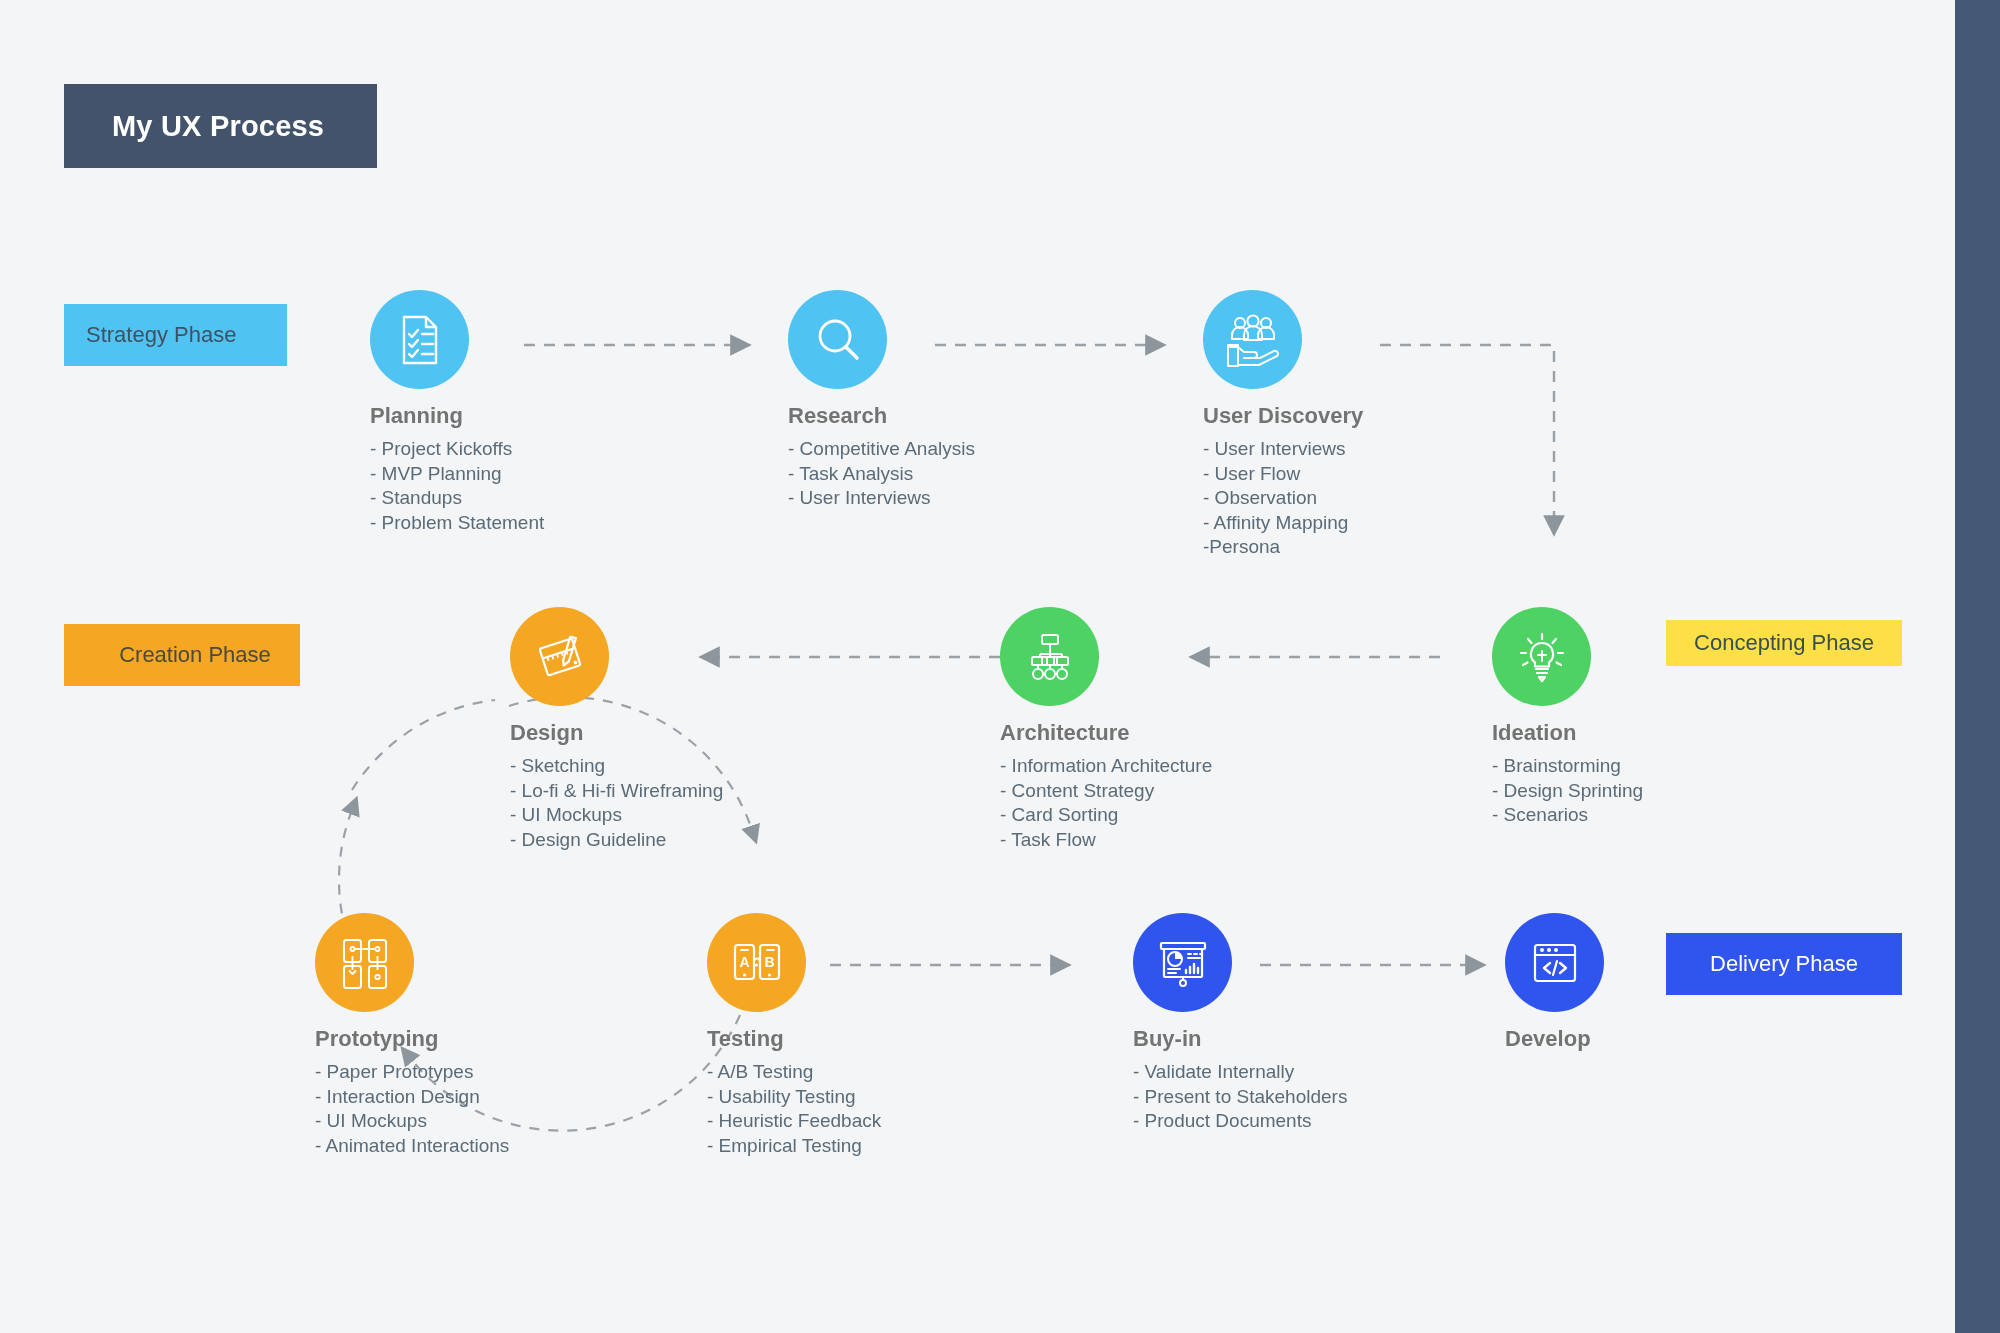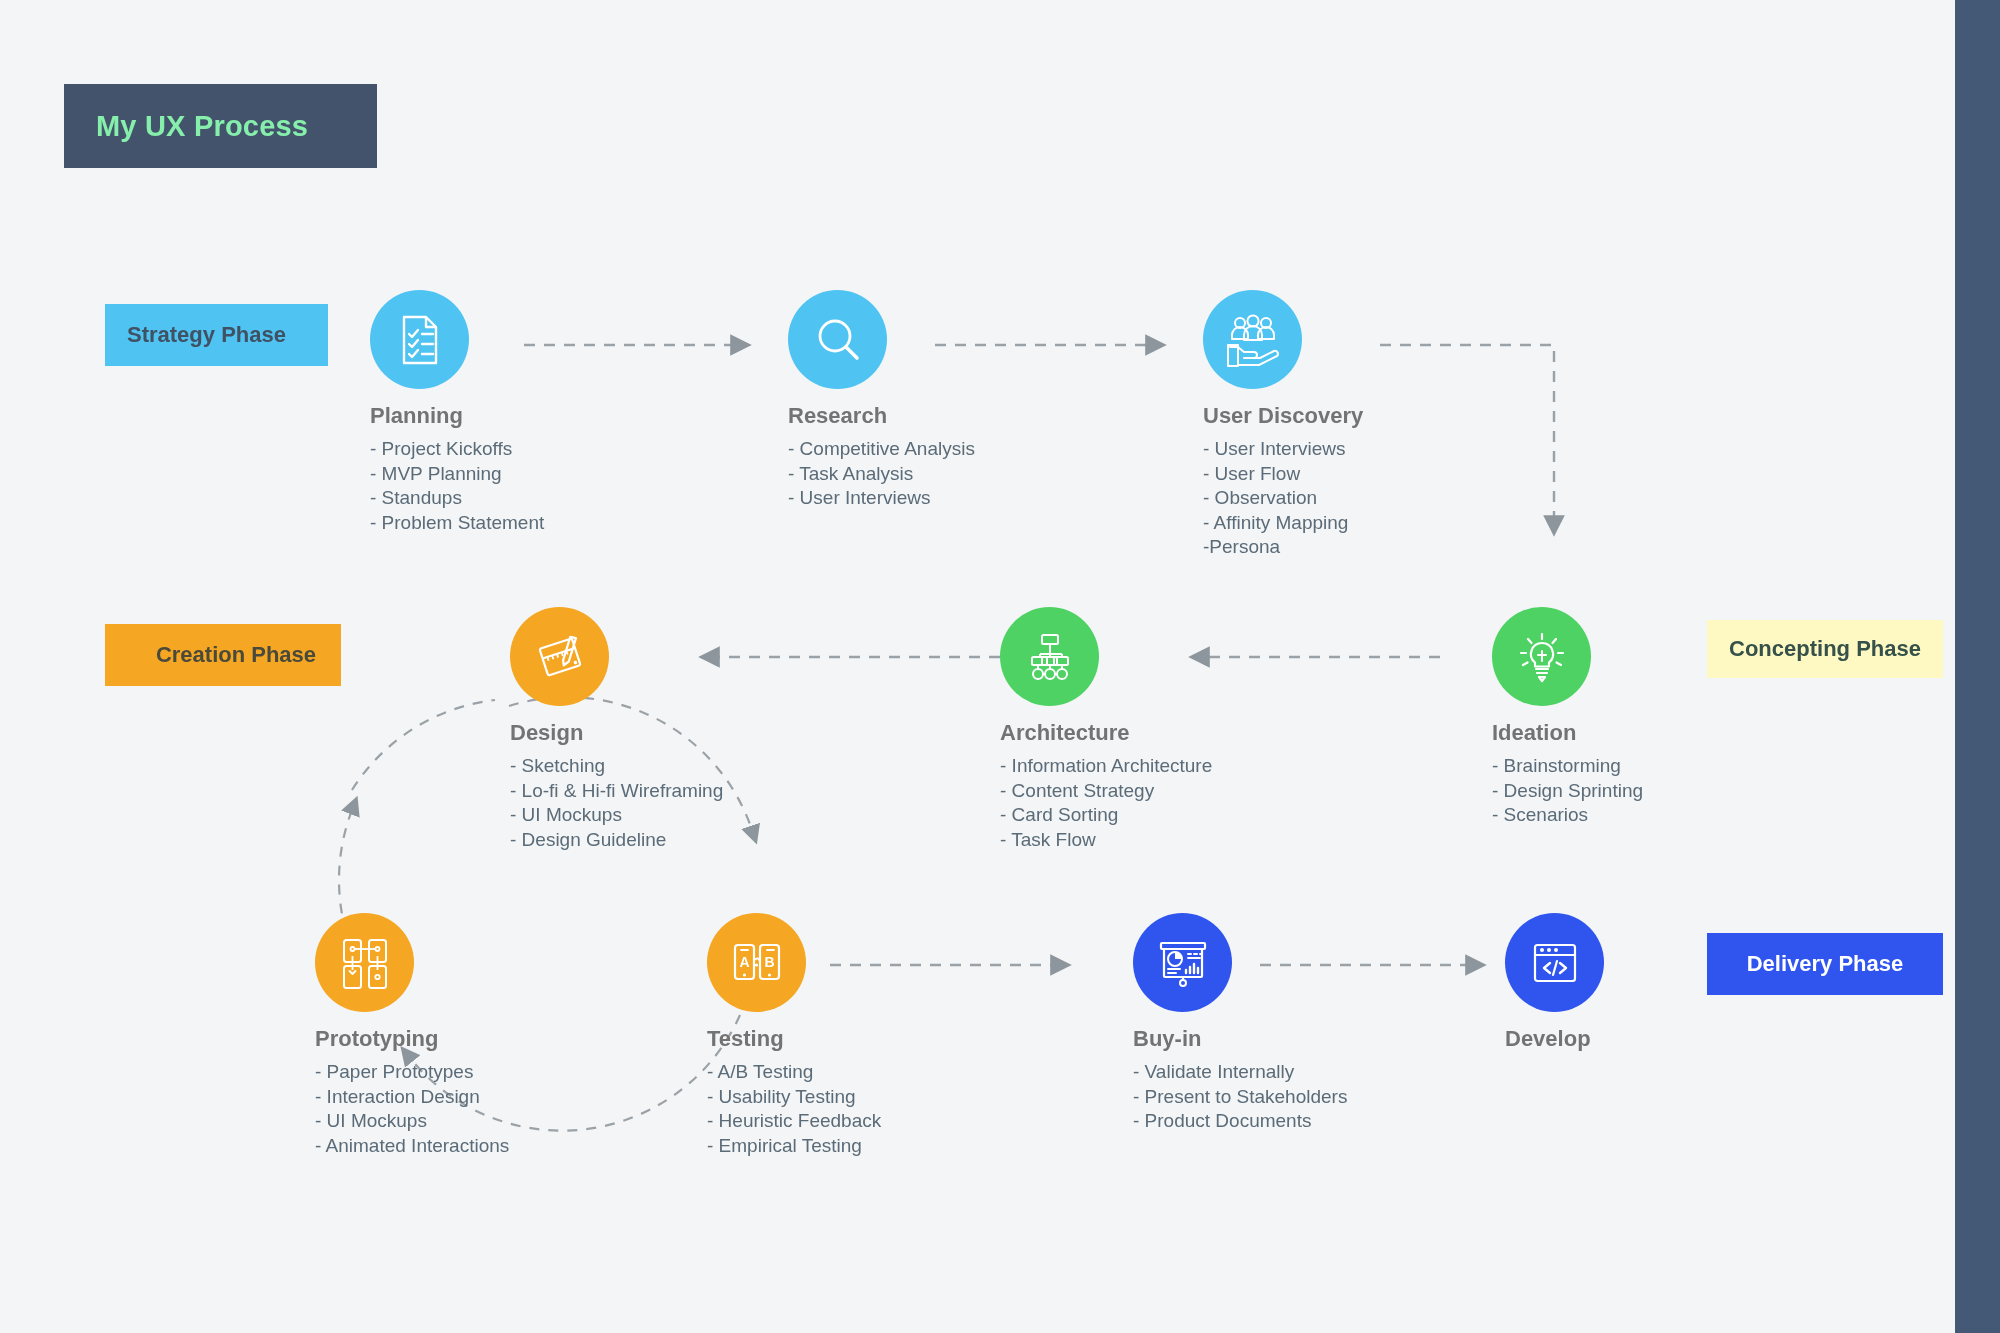--- a/index.html
+++ b/index.html
@@ -10,30 +10,30 @@
     overflow:hidden;position:relative;
   }
   #canvas{position:absolute;left:0;top:0;width:1955px;height:1333px;background:#f3f5f6;}
   #right-strip{position:absolute;right:0;top:0;width:45px;height:1333px;background:#445976;}
 
   .title-block{
     position:absolute;left:64px;top:84px;width:313px;height:84px;
     background:#42536b;display:flex;align-items:center;
   }
   .title-block span{
-    color:#86efac;font-size:29px;font-weight:bold;padding-left:32px;letter-spacing:.2px;
+    color:#ffffff;font-size:29px;font-weight:bold;padding-left:48px;letter-spacing:.2px;
   }
 
   .phase-badge{
     position:absolute;display:flex;align-items:center;justify-content:center;
-    font-size:22px;font-weight:bold;margin-left:41px;
+    font-size:22px;font-weight:normal;
   }
   .phase-strategy{left:64px;top:304px;width:223px;height:62px;background:#4fc3f2;color:#3f5163;justify-content:flex-start;padding-left:22px;box-sizing:border-box;}
   .phase-creation{left:64px;top:624px;width:236px;height:62px;background:#f5a623;color:#4a4a3a;justify-content:center;padding-left:26px;box-sizing:border-box;}
-  .phase-concepting{left:1666px;top:620px;width:236px;height:58px;background:#fef9c3;color:#36504a;}
+  .phase-concepting{left:1666px;top:620px;width:236px;height:46px;background:#fde047;color:#36504a;}
   .phase-delivery{left:1666px;top:933px;width:236px;height:62px;background:#3055ef;color:#ffffff;}
 
   .node{position:absolute;width:430px;}
   .node .circle{
     width:99px;height:99px;border-radius:50%;
     display:flex;align-items:center;justify-content:center;
     margin-left:0;
   }
   .node .circle svg{display:block;}
   .node .node-title{

